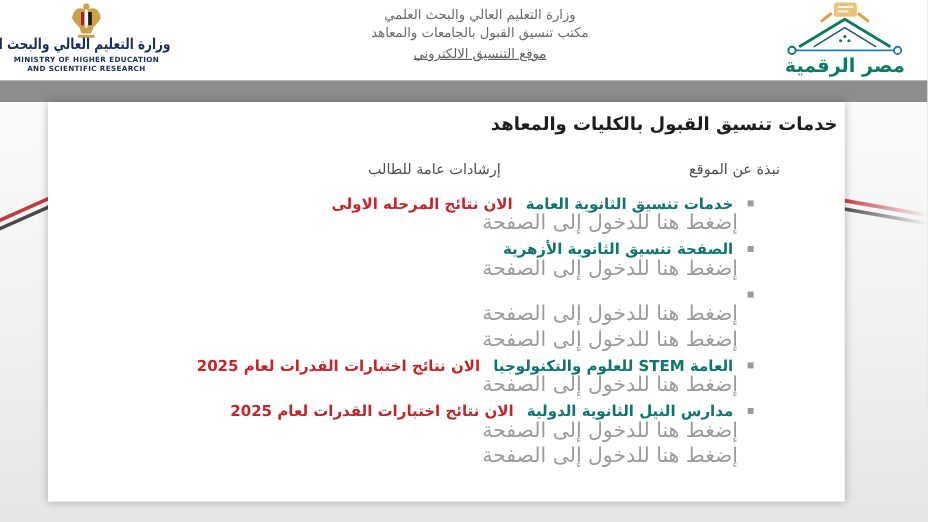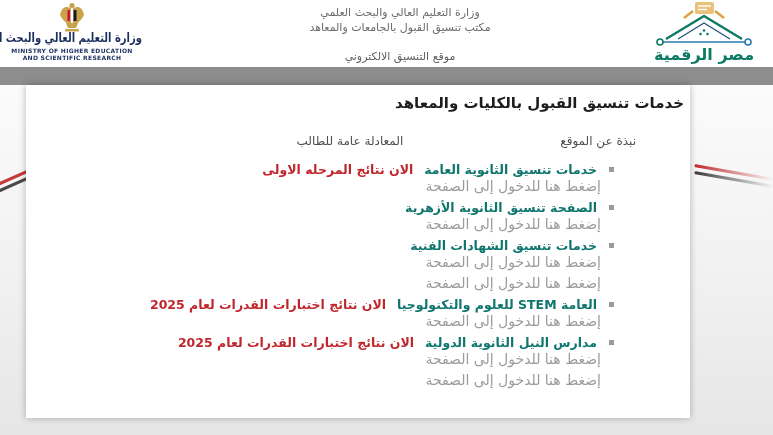--- a/index.html
+++ b/index.html
@@ -21,22 +21,22 @@
   .gov-english {
     color:#1b2f5e; font-weight:bold; font-size:6px; line-height:7px;
     letter-spacing:.3px; margin-top:3px;
   }
 
   .header-center {
     position:absolute; left:278px; top:5px; width:244px; text-align:center;
     color:#6b6b6b; font-size:11px; line-height:15px; direction:rtl;
   }
   .header-center .site-link {
-    display:inline-block; margin-top:14px; color:#5f5f5f;
-    cursor:pointer;
+    display:inline-block; margin-top:2px; color:#5f5f5f;
+    text-decoration:underline; cursor:pointer;
   }
 
   .digital-egypt { position:absolute; left:648px; top:1px; width:112px; text-align:center; }
   .digital-egypt svg { display:block; margin:0 auto; }
   .digital-egypt .de-label {
     color:#0d7a63; font-weight:bold; font-size:16px; line-height:15px; direction:rtl;
   }
 
   
   .gray-bar { position:absolute; top:67px; left:0; width:773px; height:18px; background:#8d8d8d; }
@@ -47,21 +47,21 @@
     background:linear-gradient(180deg,#fbfbfb 0%,#f1f1f1 55%,#e6e6e6 100%);
   }
   .ribbon-strip { position:absolute; height:3px; border-radius:1px; }
   .rb-left-red  { left:-8px; top:89px;  width:52px; background:#c23a3a; transform:rotate(-24deg); }
   .rb-left-dark { left:-8px; top:96px;  width:52px; background:#4a4a4a; transform:rotate(-24deg); }
   .rb-right-red  { left:694px; top:86px; width:80px; background:linear-gradient(90deg,#c02a2a,rgba(192,42,42,0)); transform:rotate(10deg); }
   .rb-right-dark { left:694px; top:93px; width:80px; background:linear-gradient(90deg,#3b3b3b,rgba(59,59,59,0)); transform:rotate(10deg); }
 
   
   .card {
-    position:absolute; left:26px; top:0; width:664px; height:333px;
+    position:absolute; left:40px; top:0; width:664px; height:333px;
     background:#ffffff; box-shadow:0 0 7px rgba(0,0,0,.28);
     direction:rtl; text-align:right; padding:8px 6px 0 10px; overflow:hidden;
   }
   .page-title {
     font-size:15px; font-weight:bold; color:#1d1d1d; line-height:20px;
   }
   .top-links {
     display:flex; flex-direction:row; margin-top:21px; padding-right:48px;
     font-size:12px; color:#4e4e4e;
   }
@@ -71,21 +71,21 @@
   .services { list-style:none; margin-top:14px; padding-right:70px; }
   .svc-item { margin-bottom:6px; }
   .svc-line { font-size:12.5px; line-height:16px; }
   .svc-bullet {
     display:inline-block; width:5px; height:5px; background:#9a9a9a;
     margin-left:8px; vertical-align:2px;
   }
   .svc-title { font-weight:bold; color:#0f766e; }
   .svc-highlight { font-weight:bold; color:#c0272d; margin-right:7px; }
   .svc-enter {
-    display:block; font-size:14px; line-height:15px; color:#9b9b9b;
+    display:block; font-size:17px; line-height:15px; color:#9b9b9b;
     margin:1px 13px 0 0; cursor:pointer; width:max-content;
   }
 </style>
 </head>
 <body>
 
 <div class="page">
 
   <header class="site-header">
 
@@ -142,21 +142,21 @@
     <div class="ribbon-strip rb-left-dark"></div>
     <div class="ribbon-strip rb-right-red"></div>
     <div class="ribbon-strip rb-right-dark"></div>
 
     <main class="card">
 
       <h1 class="page-title">خدمات تنسيق القبول بالكليات والمعاهد</h1>
 
       <nav class="top-links">
         <span class="tlink">نبذة عن الموقع</span>
-        <span class="tlink">المعادلة عامة للطالب</span>
+        <span class="tlink">إرشادات عامة للطالب</span>
       </nav>
 
       <ul class="services">
   <li class="svc-item">
     <div class="svc-line">
       <span class="svc-bullet"></span>
       <span class="svc-title">خدمات تنسيق الثانوية العامة</span>
       <span class="svc-highlight">الان نتائج المرحله الاولى</span>
     </div>
     <span class="svc-enter">إضغط هنا للدخول إلى الصفحة</span>
@@ -167,21 +167,20 @@
       <span class="svc-bullet"></span>
       <span class="svc-title">الصفحة تنسيق الثانوية الأزهرية</span>
       
     </div>
     <span class="svc-enter">إضغط هنا للدخول إلى الصفحة</span>
   </li>
 
   <li class="svc-item">
     <div class="svc-line">
       <span class="svc-bullet"></span>
-      <span class="svc-title">خدمات تنسيق الشهادات الفنية</span>
       
     </div>
     <span class="svc-enter">إضغط هنا للدخول إلى الصفحة</span>
   </li>
 
   <li class="svc-item">
     <span class="svc-enter">إضغط هنا للدخول إلى الصفحة</span>
   </li>
 
   <li class="svc-item">

